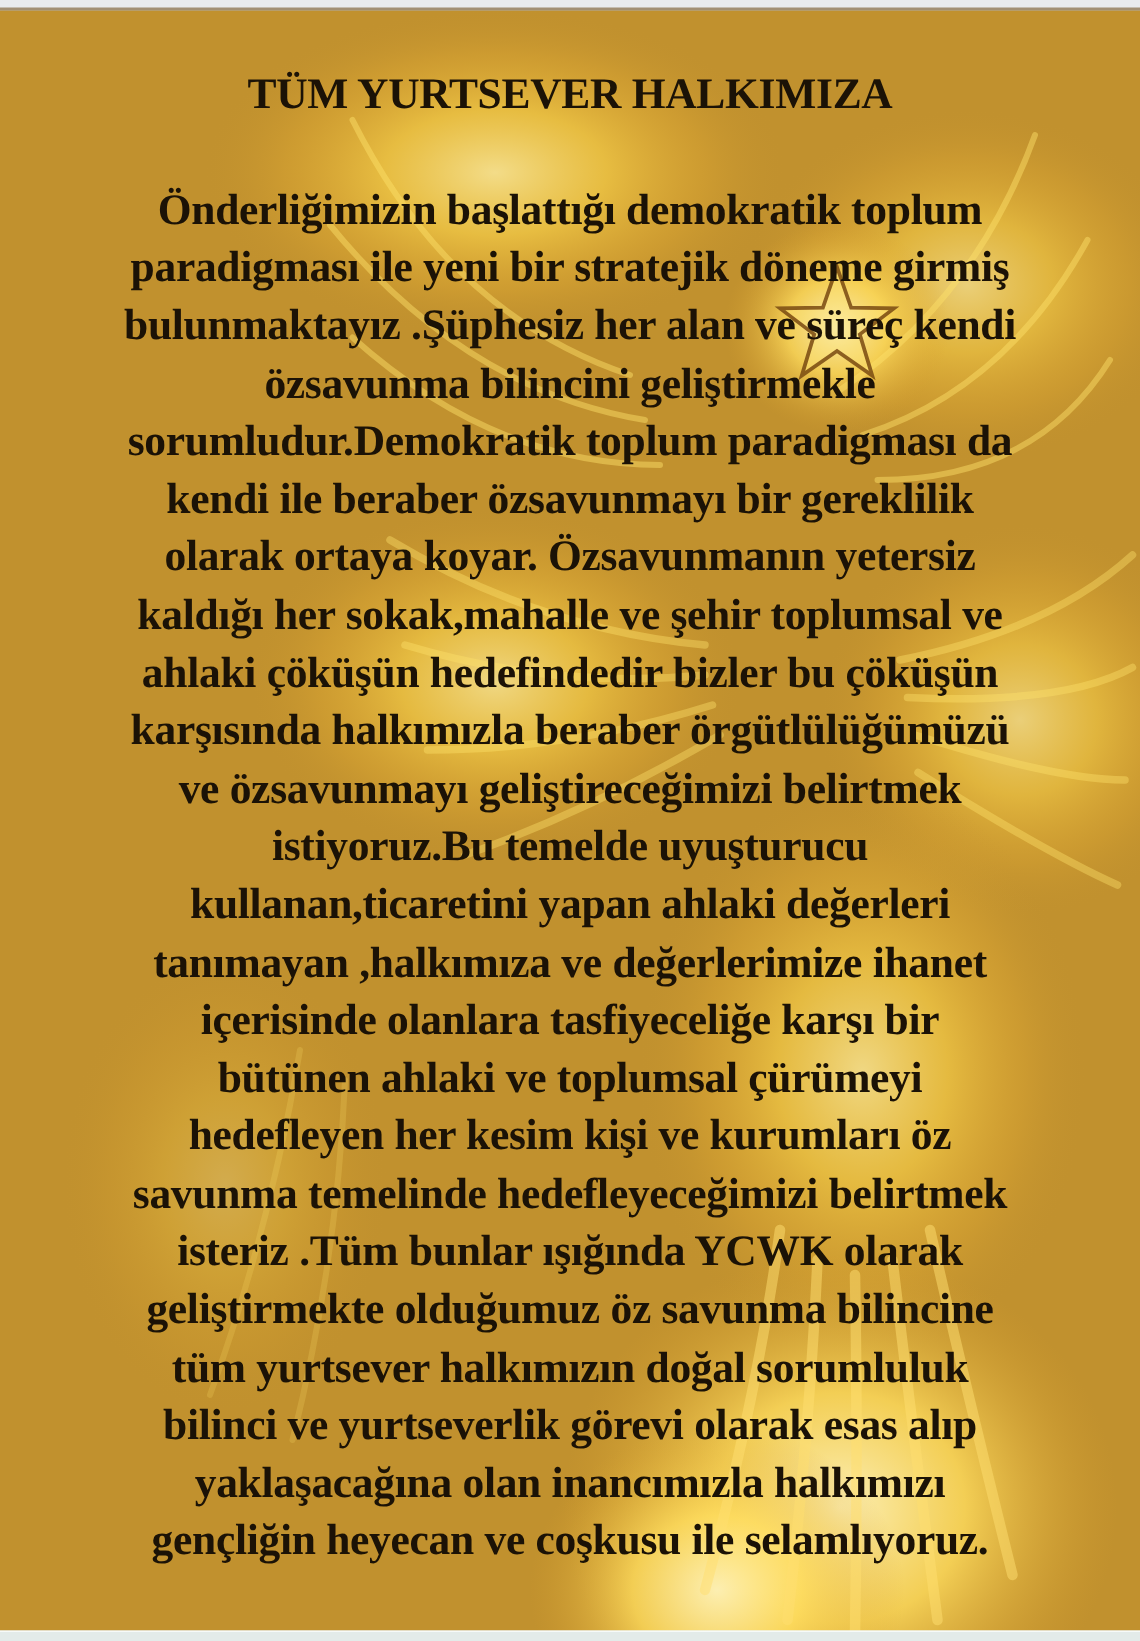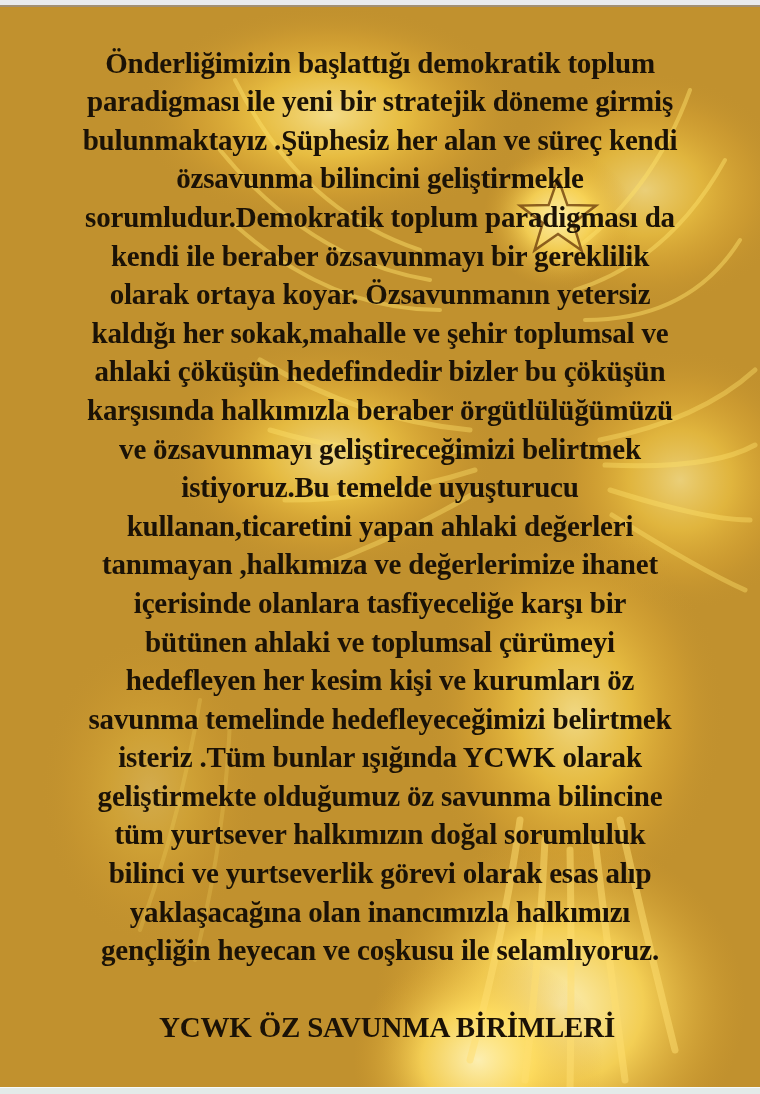--- a/index.html
+++ b/index.html
@@ -106,20 +106,21 @@
   </g>
 
   <path d="M558 178 L567.4 205.1 L596 205.6 L573.2 222.9 L581.5 250.4 L558 234
            L534.5 250.4 L542.8 222.9 L520 205.6 L548.6 205.1 Z" fill="rgba(255,232,130,0.4)" stroke="#7a4b12" stroke-width="2.5" opacity="0.85"></path>
 </svg>
 
 <div class="edge-strip-top" style="background: rgb(233, 235, 238);"></div>
 <div class="edge-strip-bottom" style="background: rgb(227, 235, 233);"></div>
 
 <div class="statement" style="color: rgb(27, 18, 6);">
+  <span class="heading">TÜM YURTSEVER HALKIMIZA</span>
   <span class="body-lines">Önderliğimizin başlattığı demokratik toplum
 paradigması ile yeni bir stratejik döneme girmiş
 bulunmaktayız .Şüphesiz her alan ve süreç kendi
 özsavunma bilincini geliştirmekle
 sorumludur.Demokratik toplum paradigması da
 kendi ile beraber özsavunmayı bir gereklilik
 olarak ortaya koyar. Özsavunmanın yetersiz
 kaldığı her sokak,mahalle ve şehir toplumsal ve
 ahlaki çöküşün hedefindedir bizler bu çöküşün
 karşısında halkımızla beraber örgütlülüğümüzü

